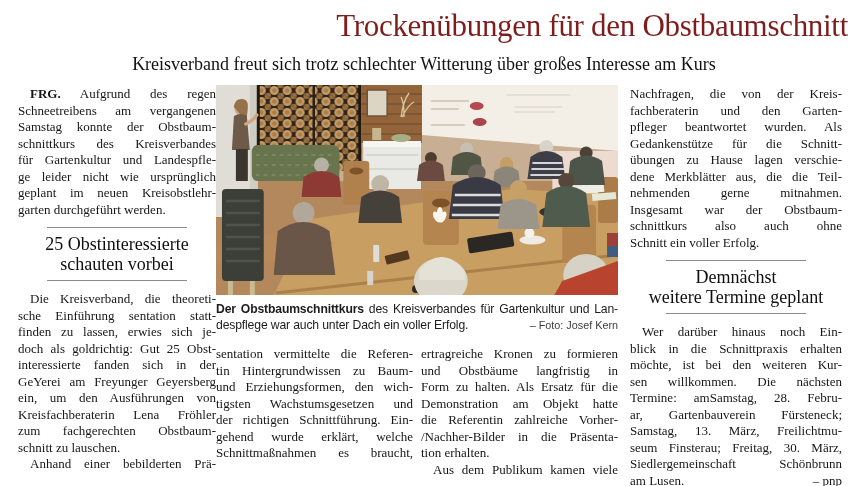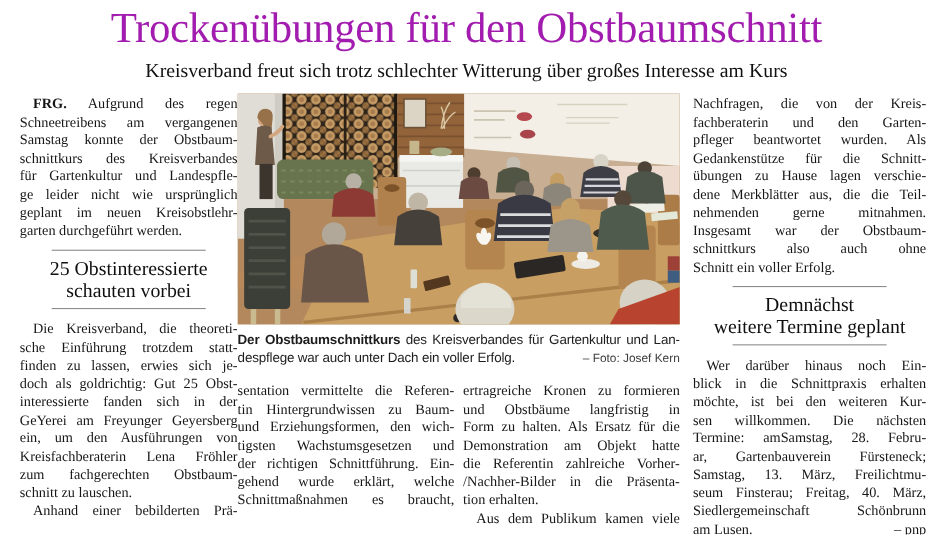--- a/index.html
+++ b/index.html
@@ -2,22 +2,22 @@
 <html><head>
 <meta charset="utf-8">
 <style>
   html,body{margin:0;padding:0;}
   body{
     width:848px;height:486px;position:relative;overflow:hidden;
     background:#ffffff;color:#161616;
     font-family:"Liberation Serif", "DejaVu Serif", serif;
   }
   .title{
-    position:absolute;top:4px;left:0;right:0;text-align:center;
-    font-size:39px;line-height:44px;white-space:nowrap;letter-spacing:-0.3px;color:#a21caf;
+    position:absolute;top:4px;left:0;right:0;text-align:right;
+    font-size:31px;line-height:44px;white-space:nowrap;letter-spacing:-0.3px;color:#7f1d1d;
   }
   .subtitle{
     position:absolute;top:53px;left:0;right:0;text-align:center;
     font-size:18px;line-height:22px;white-space:nowrap;color:#111;
   }
   .col{position:absolute;font-size:13px;line-height:16.5px;}
   .col1{left:8px;top:86px;width:198px;margin-left:10px;}
   .mid{left:216px;top:85px;width:402px;position:absolute;}
   .col4{left:630px;top:86px;width:212px;}
   .jline{white-space:nowrap;overflow:hidden;text-align:justify;text-align-last:justify;}
@@ -60,21 +60,21 @@
   <div class="subhead-block">
     <div class="rule"></div>
     <div class="subhead">
       <div>25 Obstinteressierte</div>
       <div>schauten vorbei</div>
     </div>
     <div class="rule"></div>
   </div>
   <div>
       <div class="jline ind">Die Kreisverband, die theoreti-</div>
-      <div class="jline">sche Einführung trotzdem statt-</div>
+      <div class="jline">sche Einführung sentation statt-</div>
       <div class="jline">finden zu lassen, erwies sich je-</div>
       <div class="jline">doch als goldrichtig: Gut 25 Obst-</div>
       <div class="jline">interessierte fanden sich in der</div>
       <div class="jline">GeYerei am Freyunger Geyersberg</div>
       <div class="jline">ein, um den Ausführungen von</div>
       <div class="jline">Kreisfachberaterin Lena Fröhler</div>
       <div class="jline">zum fachgerechten Obstbaum-</div>
       <div class="jline last">schnitt zu lauschen.</div>
       <div class="jline ind">Anhand einer bebilderten Prä-</div>
     </div>
@@ -272,17 +272,17 @@
     <div class="rule"></div>
   </div>
   <div>
       <div class="jline ind">Wer darüber hinaus noch Ein-</div>
       <div class="jline">blick in die Schnittpraxis erhalten</div>
       <div class="jline">möchte, ist bei den weiteren Kur-</div>
       <div class="jline">sen willkommen. Die nächsten</div>
       <div class="jline">Termine: amSamstag, 28. Febru-</div>
       <div class="jline">ar, Gartenbauverein Fürsteneck;</div>
       <div class="jline">Samstag, 13. März, Freilichtmu-</div>
-      <div class="jline">seum Finsterau; Freitag, 40. März,</div>
+      <div class="jline">seum Finsterau; Freitag, 30. März,</div>
       <div class="jline">Siedlergemeinschaft Schönbrunn</div>
       <div class="jline last">am Lusen.<span class="tail">– pnp</span></div>
     </div>
 </div>
 
 </body></html>

